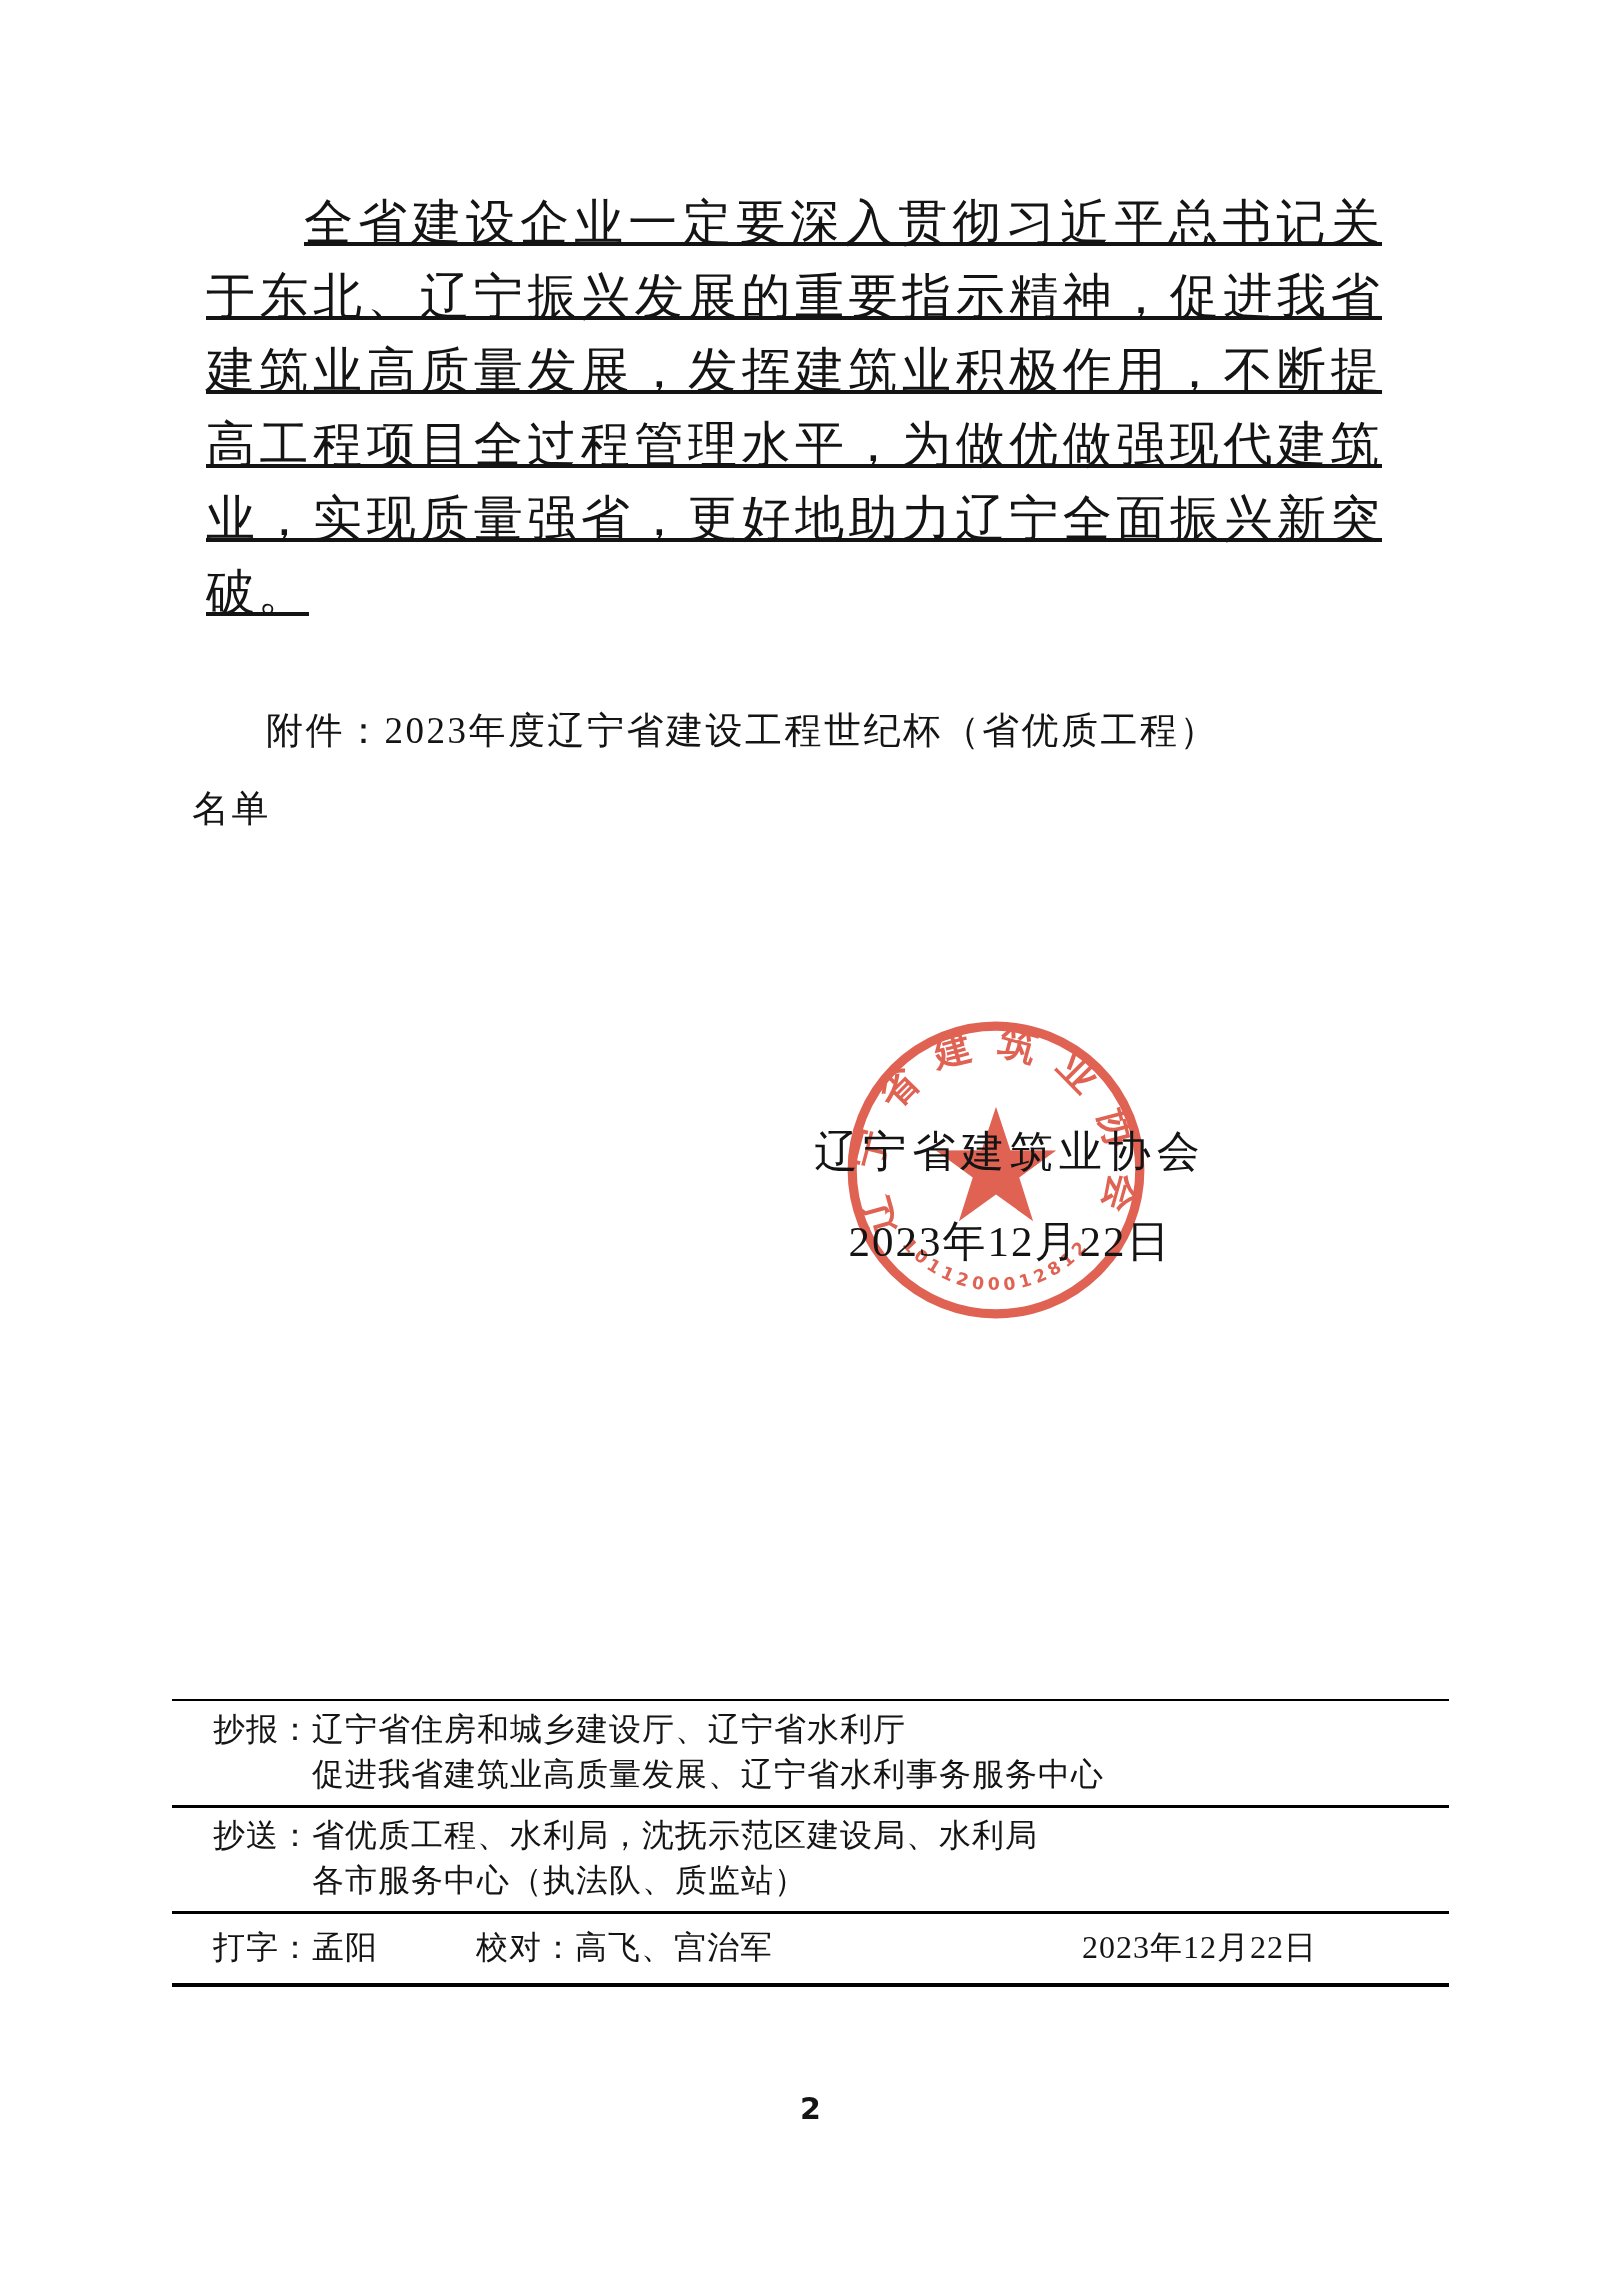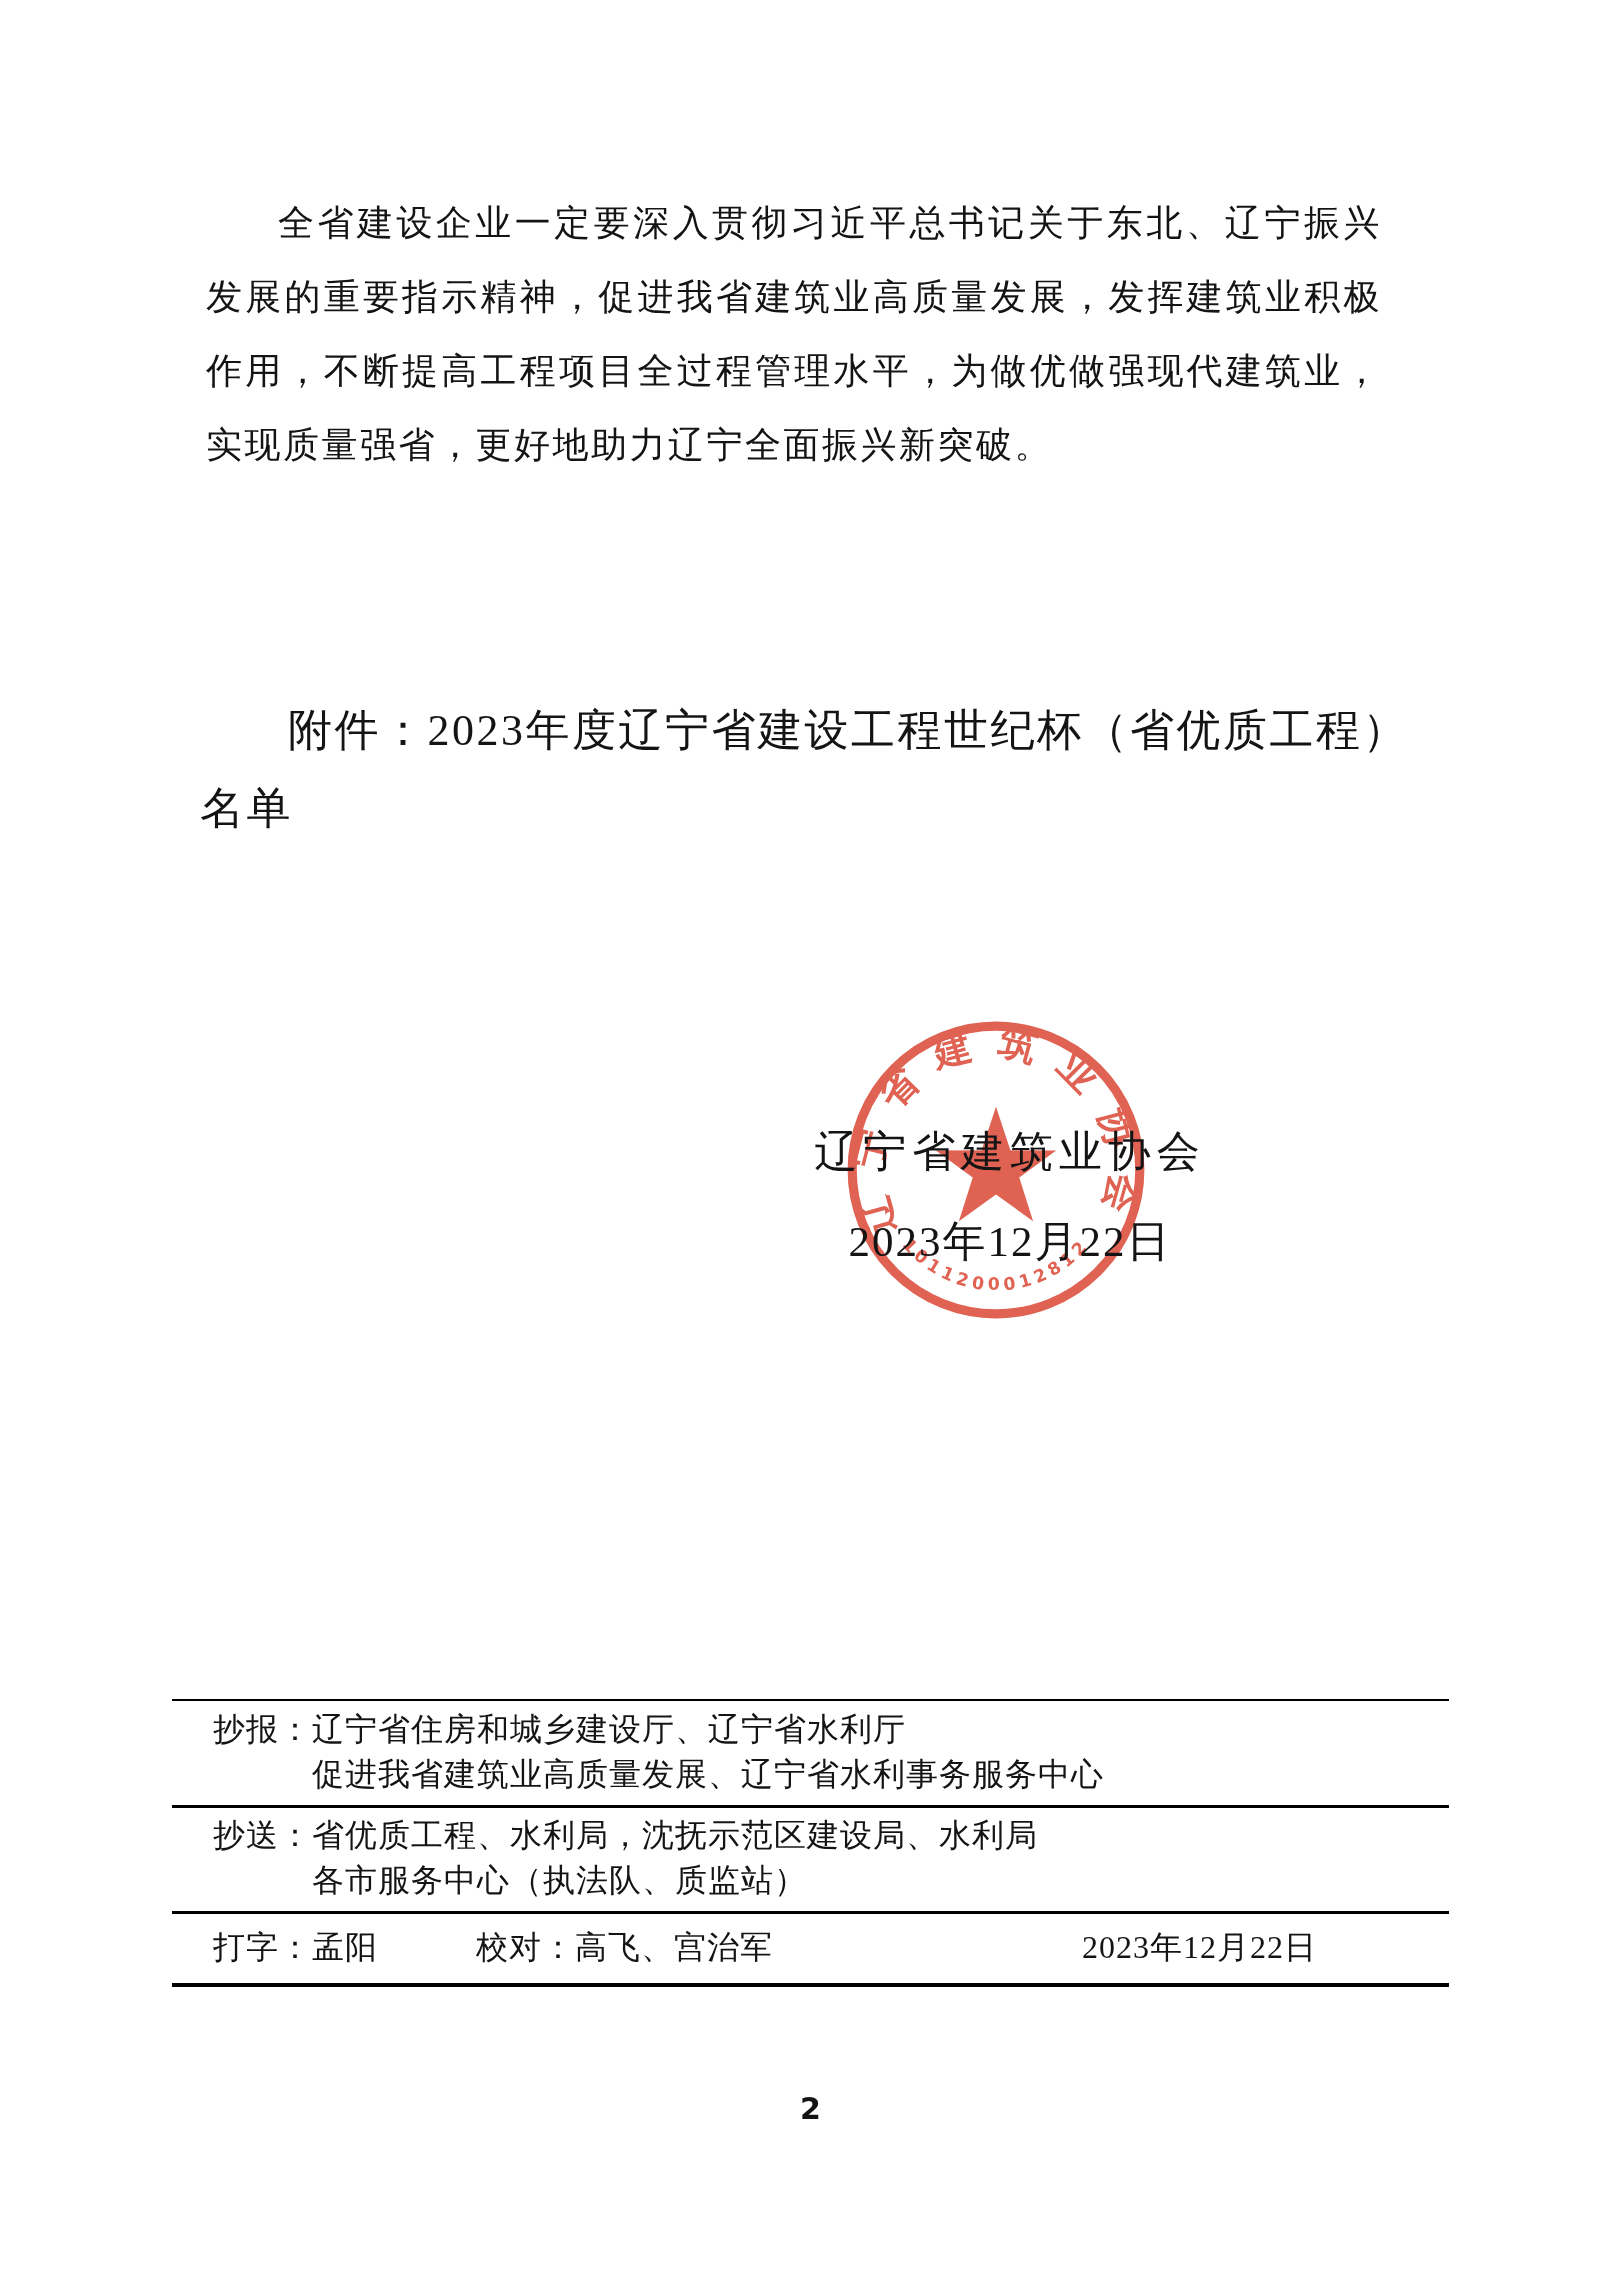--- a/index.html
+++ b/index.html
@@ -8,27 +8,27 @@
     width:1621px;height:2293px;
     margin:0 auto;
     background:#ffffff;
     overflow:hidden;
     font-family:"Liberation Serif","DejaVu Serif",serif;
     color:#141414;
   }
   
   .body-par{
     position:absolute;left:206px;top:186px;width:1176px;
-    font-size:36px;line-height:74px;letter-spacing:2.5px;
-    text-align:justify;text-indent:2em;
+    font-size:49px;line-height:74px;letter-spacing:2.5px;
+    text-align:justify;text-indent:2em;text-decoration:underline;
   }
   
   .attach{
-    position:absolute;left:200px;top:692px;width:1196px;
-    font-size:44px;line-height:78px;letter-spacing:2.5px;
+    position:absolute;left:192px;top:692px;width:1196px;
+    font-size:37px;line-height:78px;letter-spacing:2.5px;
   }
   .attach-line1{text-indent:2em;white-space:nowrap;}
   .attach-line2{white-space:nowrap;}
   
   .sig-org{
     position:absolute;left:804px;top:1123px;width:412px;
     text-align:center;font-size:43px;letter-spacing:5.9px;z-index:3;
   }
   .sig-date{
     position:absolute;left:804px;top:1213px;width:412px;

